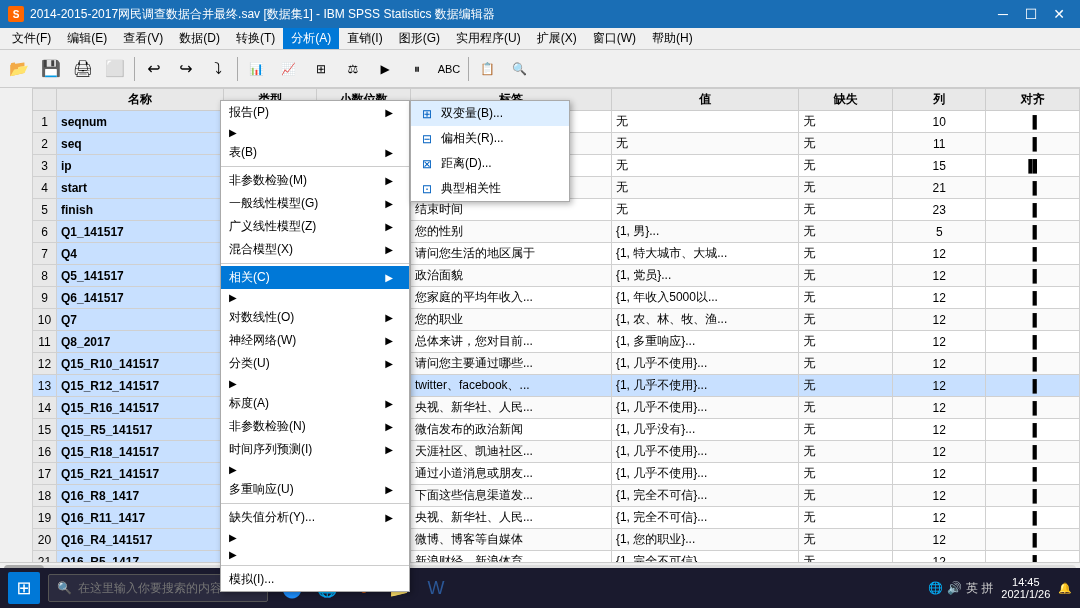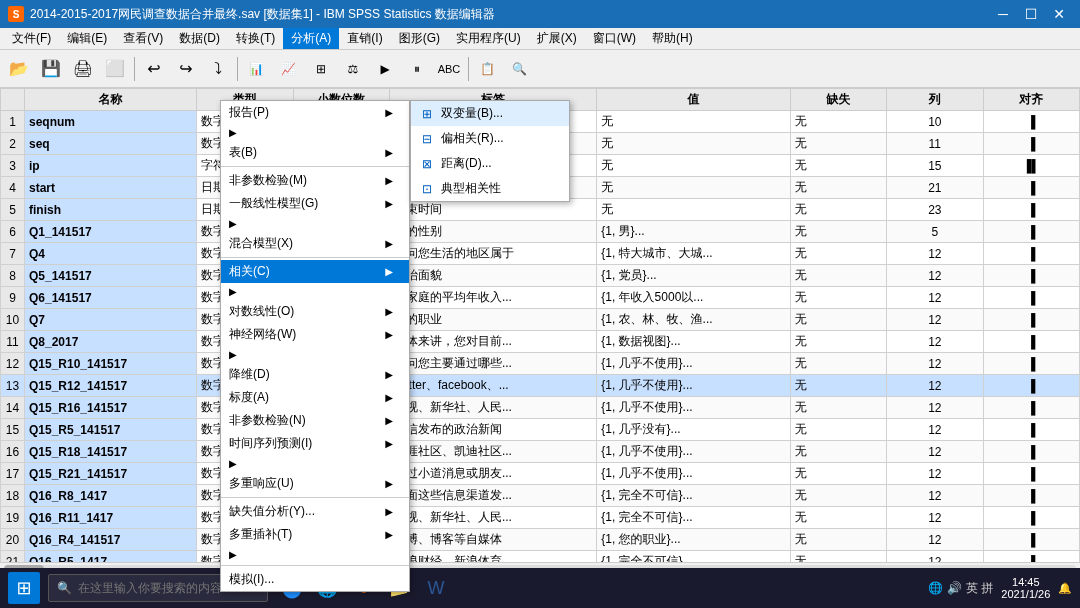--- a/index.html
+++ b/index.html
@@ -63,20 +63,21 @@
       display: flex;
       height: calc(608px - 28px - 22px - 38px - 24px - 22px);
       overflow: hidden;
     }
 
     
     .data-table-container {
       flex: 1;
       overflow: auto;
       background: white;
+      margin-left: 32px;
     }
     table {
       border-collapse: collapse;
       width: 100%;
       font-size: 12px;
     }
     th {
       background: #e8e8e8;
       border: 1px solid #ccc;
       padding: 2px 4px;
@@ -418,21 +419,21 @@
       <td>无</td>
       <td style="text-align:center;">12</td>
       <td style="text-align:center;">▐</td>
     </tr>
           <tr>
       <td class="row-num">11</td>
       <td class="name-col">Q8_2017</td>
       <td class="type-col">数字</td>
       <td style="text-align:center;">0</td>
       <td class="col-label">总体来讲，您对目前...</td>
-      <td class="col-value">{1, 数据视图}...</td>
+      <td class="col-value">{1, 多重响应}...</td>
       <td>无</td>
       <td style="text-align:center;">12</td>
       <td style="text-align:center;">▐</td>
     </tr>
           <tr>
       <td class="row-num">12</td>
       <td class="name-col">Q15_R10_141517</td>
       <td class="type-col">数字</td>
       <td style="text-align:center;">0</td>
       <td class="col-label">请问您主要通过哪些...</td>
@@ -611,20 +612,21 @@
     <div class="mi-sep"></div>
     <div class="mi">
         <span class="mi-label">非参数检验(M)</span>
         <span class="mi-arrow">▶</span>
       </div>
     <div class="mi">
         <span class="mi-label">一般线性模型(G)</span>
         <span class="mi-arrow">▶</span>
       </div>
     <div class="mi">
+        <span class="mi-label">广义线性模型(Z)</span>
         <span class="mi-arrow">▶</span>
       </div>
     <div class="mi">
         <span class="mi-label">混合模型(X)</span>
         <span class="mi-arrow">▶</span>
       </div>
     <div class="mi-sep"></div>
     <div class="mi active">
         <span class="mi-label">相关(C)</span>
         <span class="mi-arrow">▶</span>
@@ -634,24 +636,24 @@
       </div>
     <div class="mi">
         <span class="mi-label">对数线性(O)</span>
         <span class="mi-arrow">▶</span>
       </div>
     <div class="mi">
         <span class="mi-label">神经网络(W)</span>
         <span class="mi-arrow">▶</span>
       </div>
     <div class="mi">
-        <span class="mi-arrow">▶</span>
-      </div>
-    <div class="mi">
-        <span class="mi-label">降维(D)</span>
+        <span class="mi-label">分类(U)</span>
+        <span class="mi-arrow">▶</span>
+      </div>
+    <div class="mi">
         <span class="mi-arrow">▶</span>
       </div>
     <div class="mi">
         <span class="mi-label">标度(A)</span>
         <span class="mi-arrow">▶</span>
       </div>
     <div class="mi">
         <span class="mi-label">非参数检验(N)</span>
         <span class="mi-arrow">▶</span>
       </div>
@@ -665,21 +667,20 @@
     <div class="mi">
         <span class="mi-label">多重响应(U)</span>
         <span class="mi-arrow">▶</span>
       </div>
     <div class="mi-sep"></div>
     <div class="mi">
         <span class="mi-label">缺失值分析(Y)...</span>
         <span class="mi-arrow">▶</span>
       </div>
     <div class="mi">
-        <span class="mi-label">多重插补(T)</span>
         <span class="mi-arrow">▶</span>
       </div>
     <div class="mi">
         <span class="mi-arrow">▶</span>
       </div>
     <div class="mi-sep"></div>
     <div class="mi">
         <span class="mi-label">模拟(I)...</span>
       </div>
 

